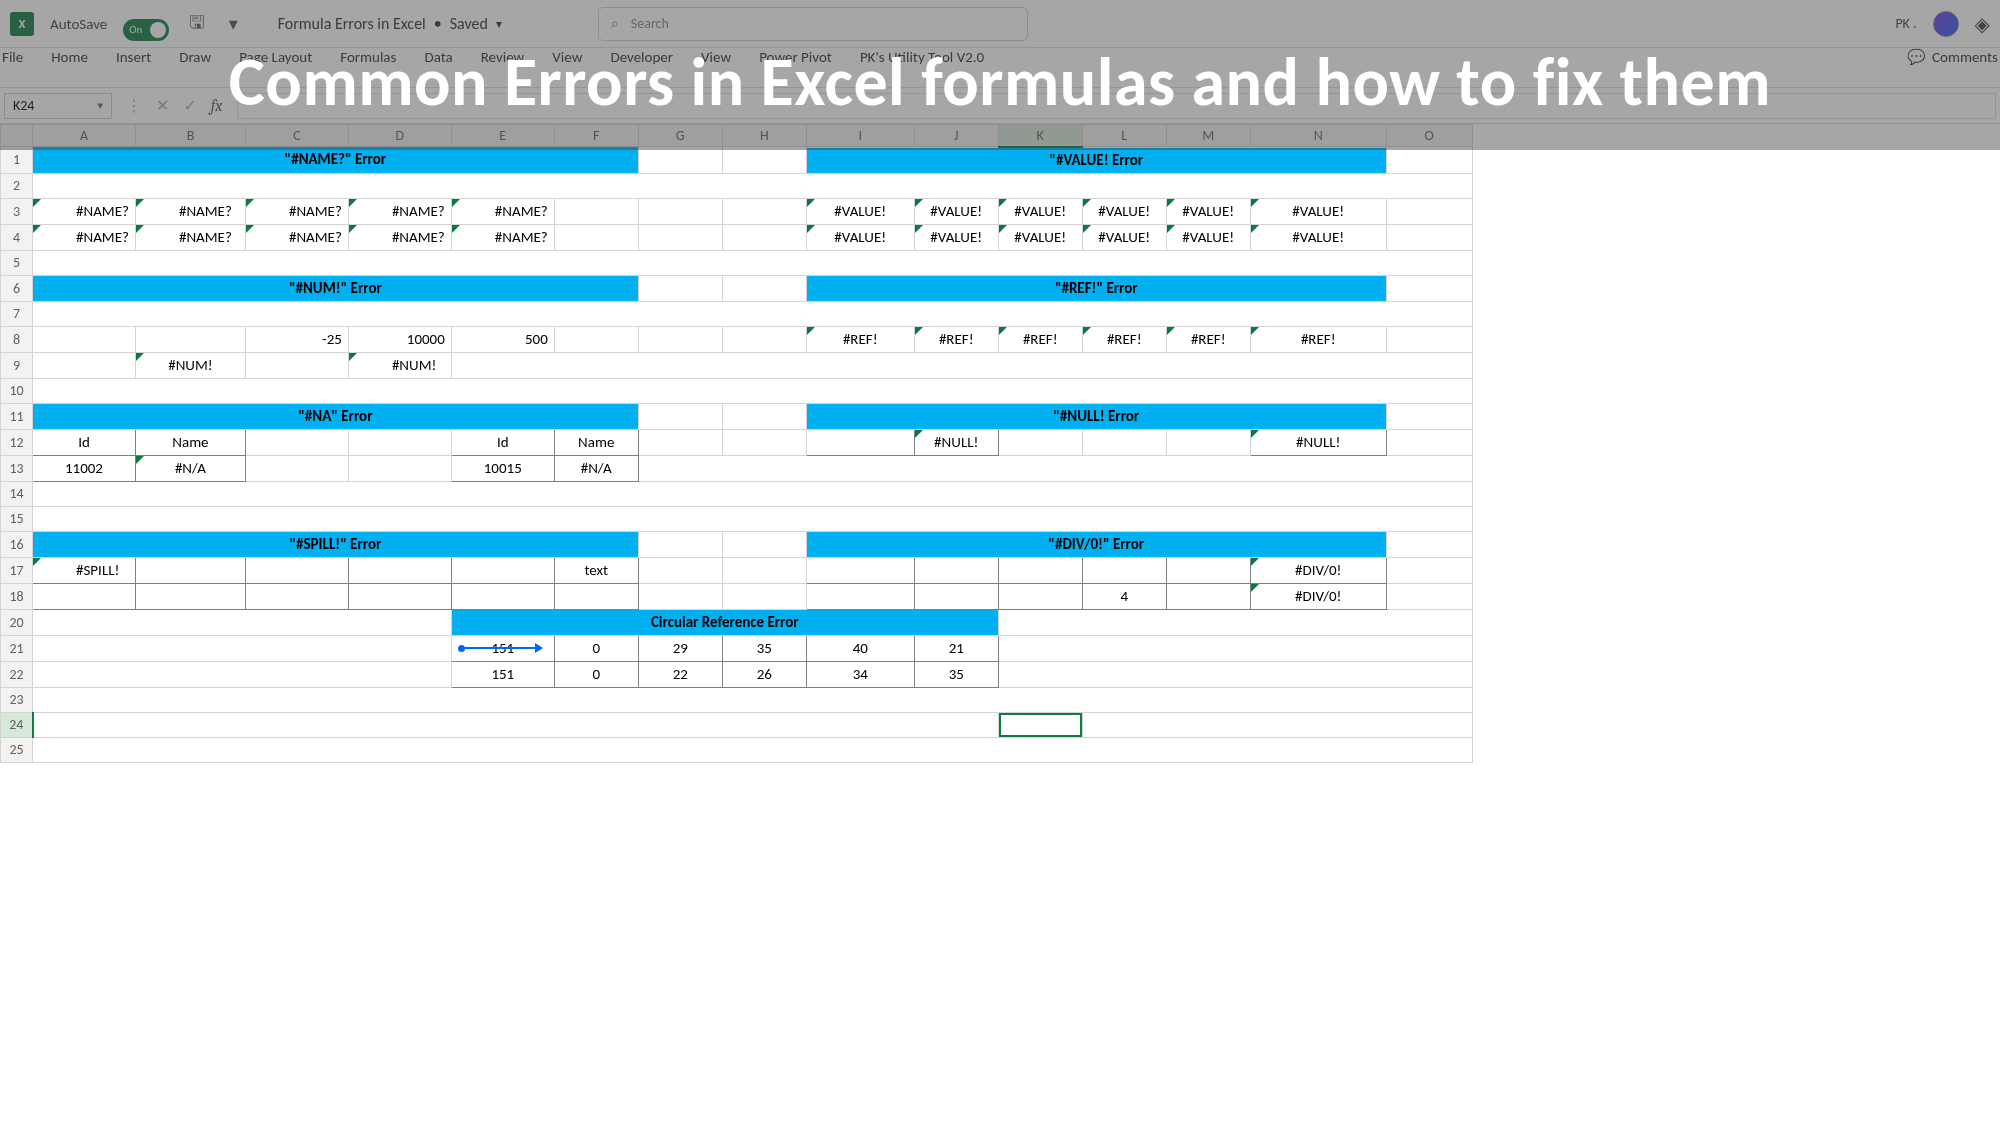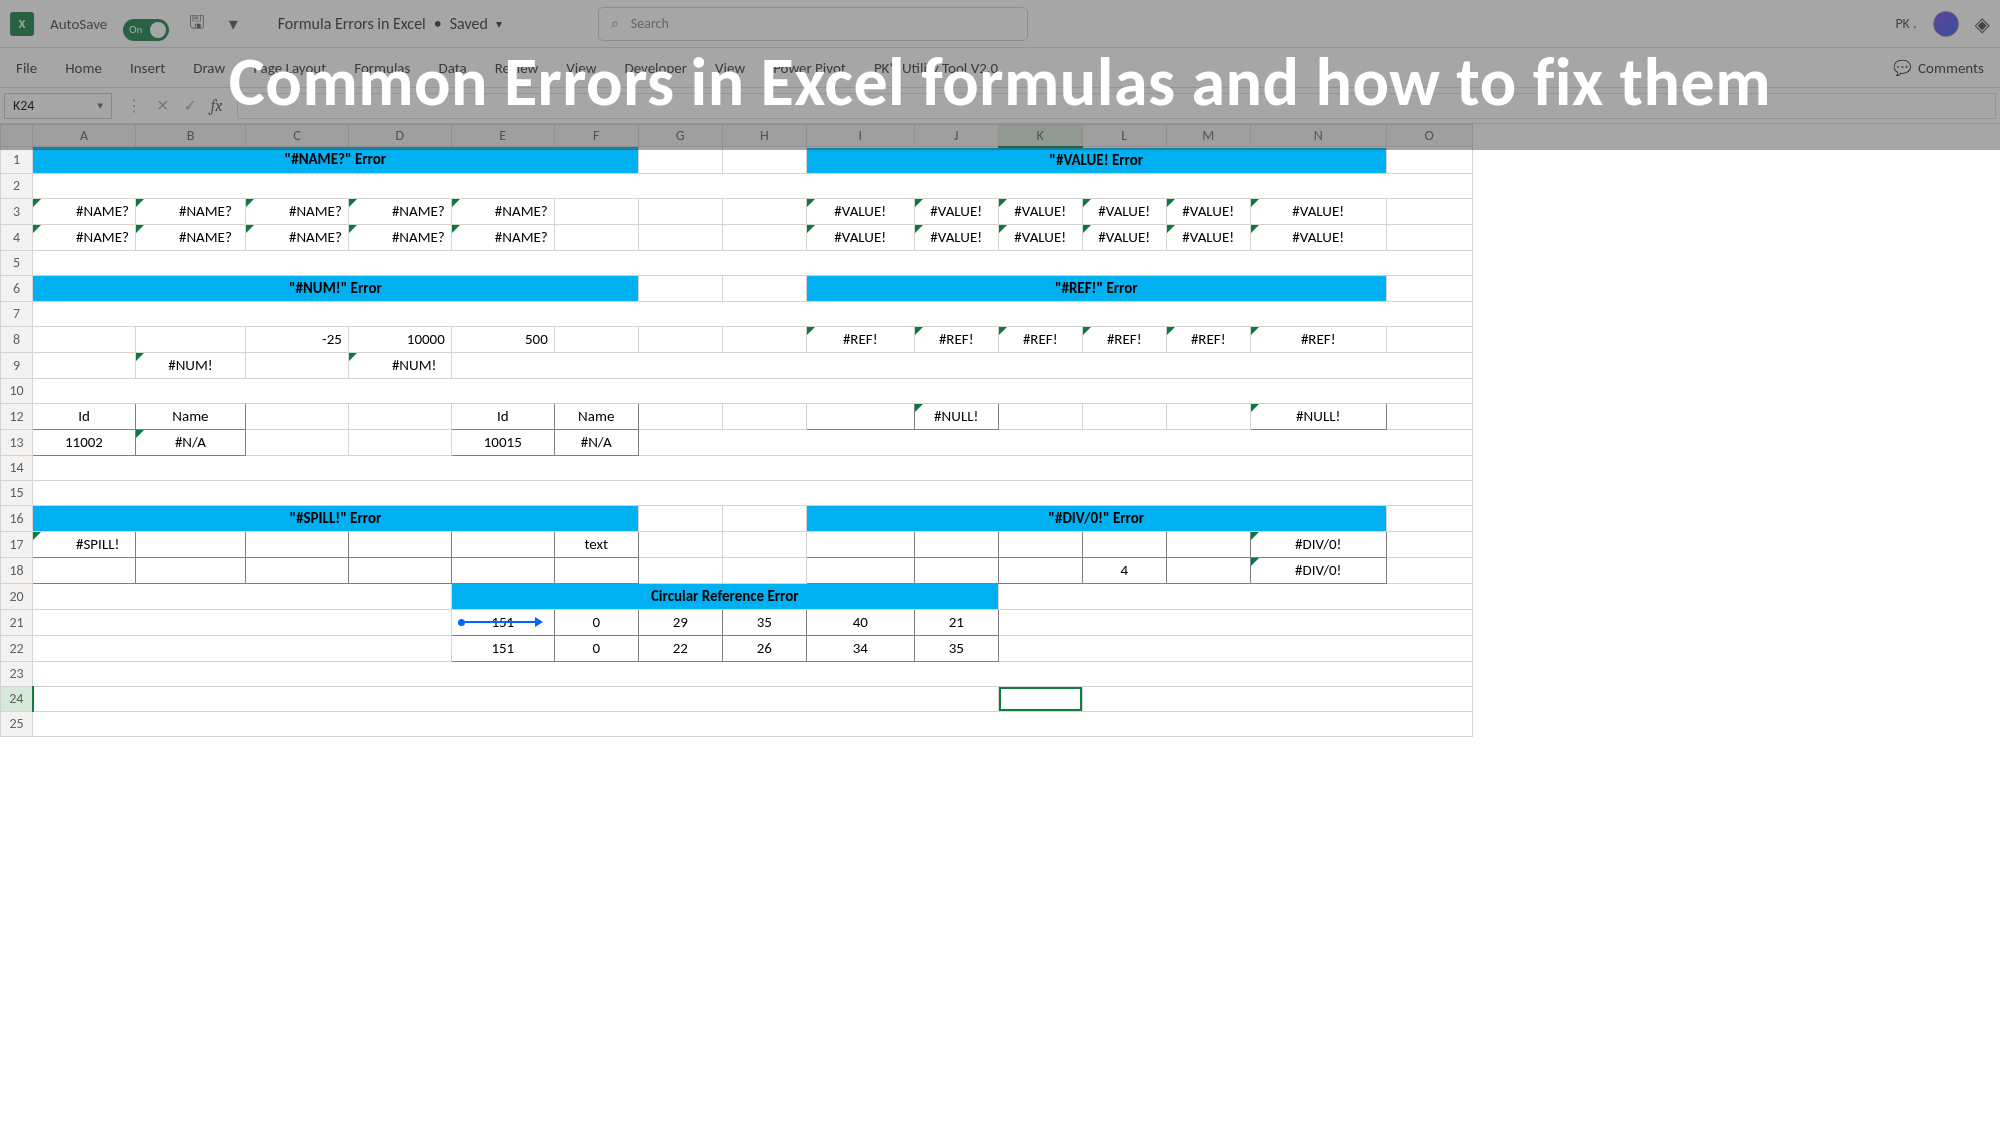--- a/index.html
+++ b/index.html
@@ -10,21 +10,21 @@
   .autosave-label { font-size: 15px; color: #444; }
   .autosave-toggle { width: 46px; height: 22px; background: #107c41; border-radius: 11px; position: relative; display: inline-flex; align-items: center; margin-top: 12px; }
   .autosave-toggle::after { content:""; width:16px; height:16px; background:#fff; border-radius:50%; position:absolute; right:3px; }
   .autosave-on { color:#fff; font-size:11px; position:absolute; left:6px; }
   .title-icon { color:#555; font-size:18px; padding:0 4px; }
   .doc-title { font-size:16px; color:#333; margin-left:20px; display:flex; align-items:center; gap:8px; }
   .search-bar { margin-left:80px; width:430px; height:34px; background:#fff; border:1px solid #d0d0d0; border-radius:5px; display:flex; align-items:center; padding:0 12px; color:#888; gap:12px; }
   .title-right { margin-left:auto; display:flex; align-items:center; gap:16px; color:#444; }
   .avatar { width:26px; height:26px; border-radius:50%; background:linear-gradient(135deg,#7c3aed,#2563eb); border:1px solid #888; }
 
-  .ribbon-tabs { height: 40px; background: #fff; display: flex; align-items: center; padding: 0 16px; gap: 28px; font-size: 15px; color: #333; border-bottom:1px solid #ddd; }
+  .ribbon-tabs { height: 40px; background: #fff; display: flex; align-items: flex-start; padding: 0 2px; gap: 28px; font-size: 15px; color: #333; border-bottom:1px solid #ddd; }
   .ribbon-tabs .tab { cursor: pointer; }
   .ribbon-tabs .comments { margin-left:auto; display:flex; align-items:center; gap:6px; }
 
   
   .dim-overlay { position:absolute; top:0; left:0; right:0; height:150px; background:rgba(70,70,70,0.48); z-index:5; pointer-events:none; }
   .big-title { position:absolute; top:40px; left:0; right:0; text-align:center; color:#fff; font-size:68px; font-weight:700; z-index:6; letter-spacing:0.5px; pointer-events:none; }
 
   .name-box-row { height:36px; display:flex; align-items:center; gap:10px; padding:0 4px; border-bottom:1px solid #ddd; background:#fff; }
   .name-box { width:108px; height:26px; border:1px solid #ccc; background:#fff; display:flex; align-items:center; padding:0 8px; font-size:14px; justify-content:space-between; }
   .fx-controls { display:flex; align-items:center; gap:6px; color:#aaa; }
@@ -336,20 +336,32 @@
             <span class="cell-content left">#NUM!</span>
           </td>
     <td colspan="11"></td>
   </tr>
 
   <tr>
           <th class="row-head">10</th>
           <td colspan="15"></td>
         </tr>
 
+  <tr>
+          <th class="row-head">11</th>
+    <td colspan="6" class="hdr-blue">
+            <span class="cell-content">"#NA" Error</span>
+          </td>
+    <td></td>
+          <td></td>
+    <td colspan="6" class="hdr-blue">
+            <span class="cell-content">"#NULL! Error</span>
+          </td>
+    <td></td>
+  </tr>
 
   <tr>
           <th class="row-head">12</th>
     <td class="cell-border">
             <span class="cell-content center">Id</span>
           </td>
     <td class="cell-border">
             <span class="cell-content center">Name</span>
           </td>
     <td></td>

